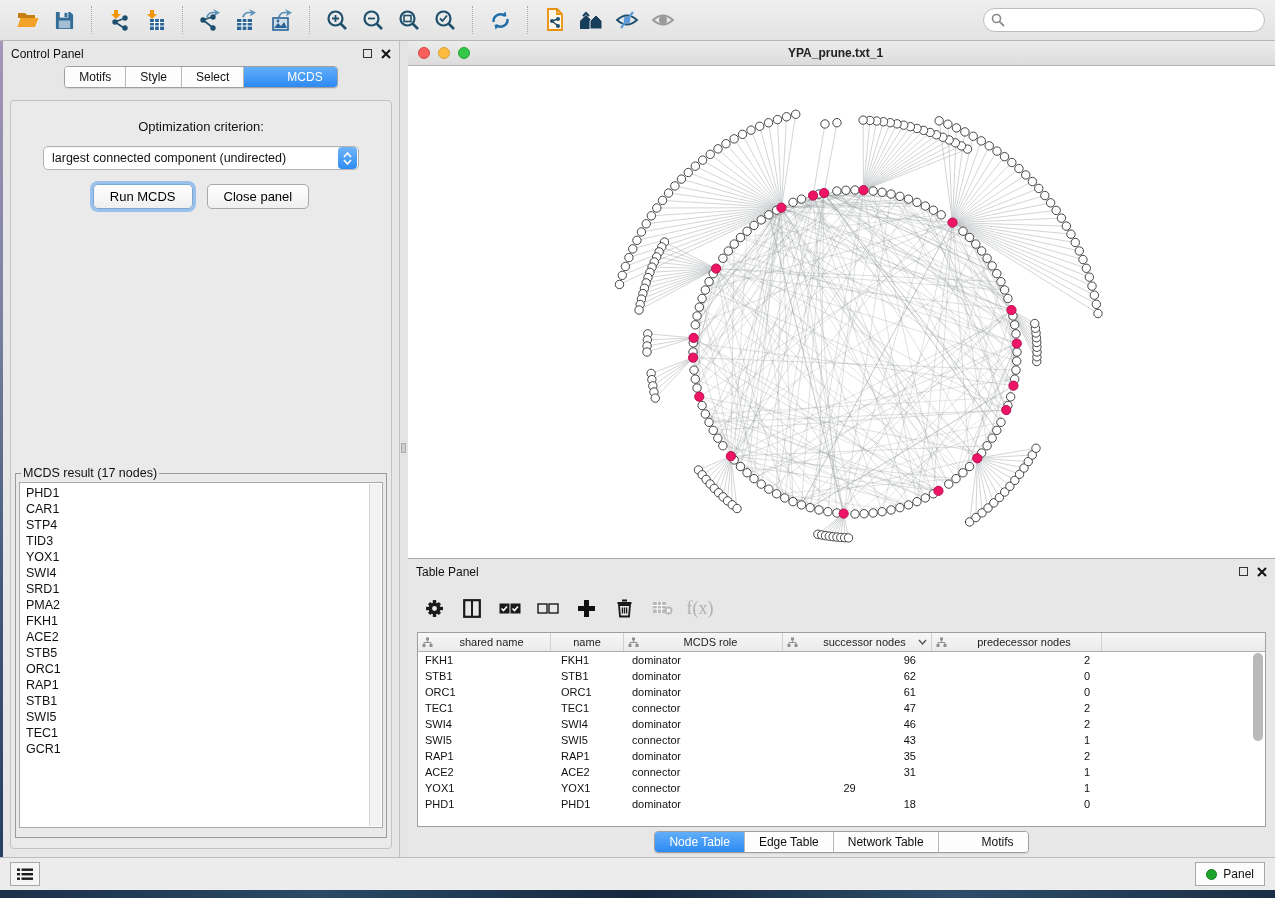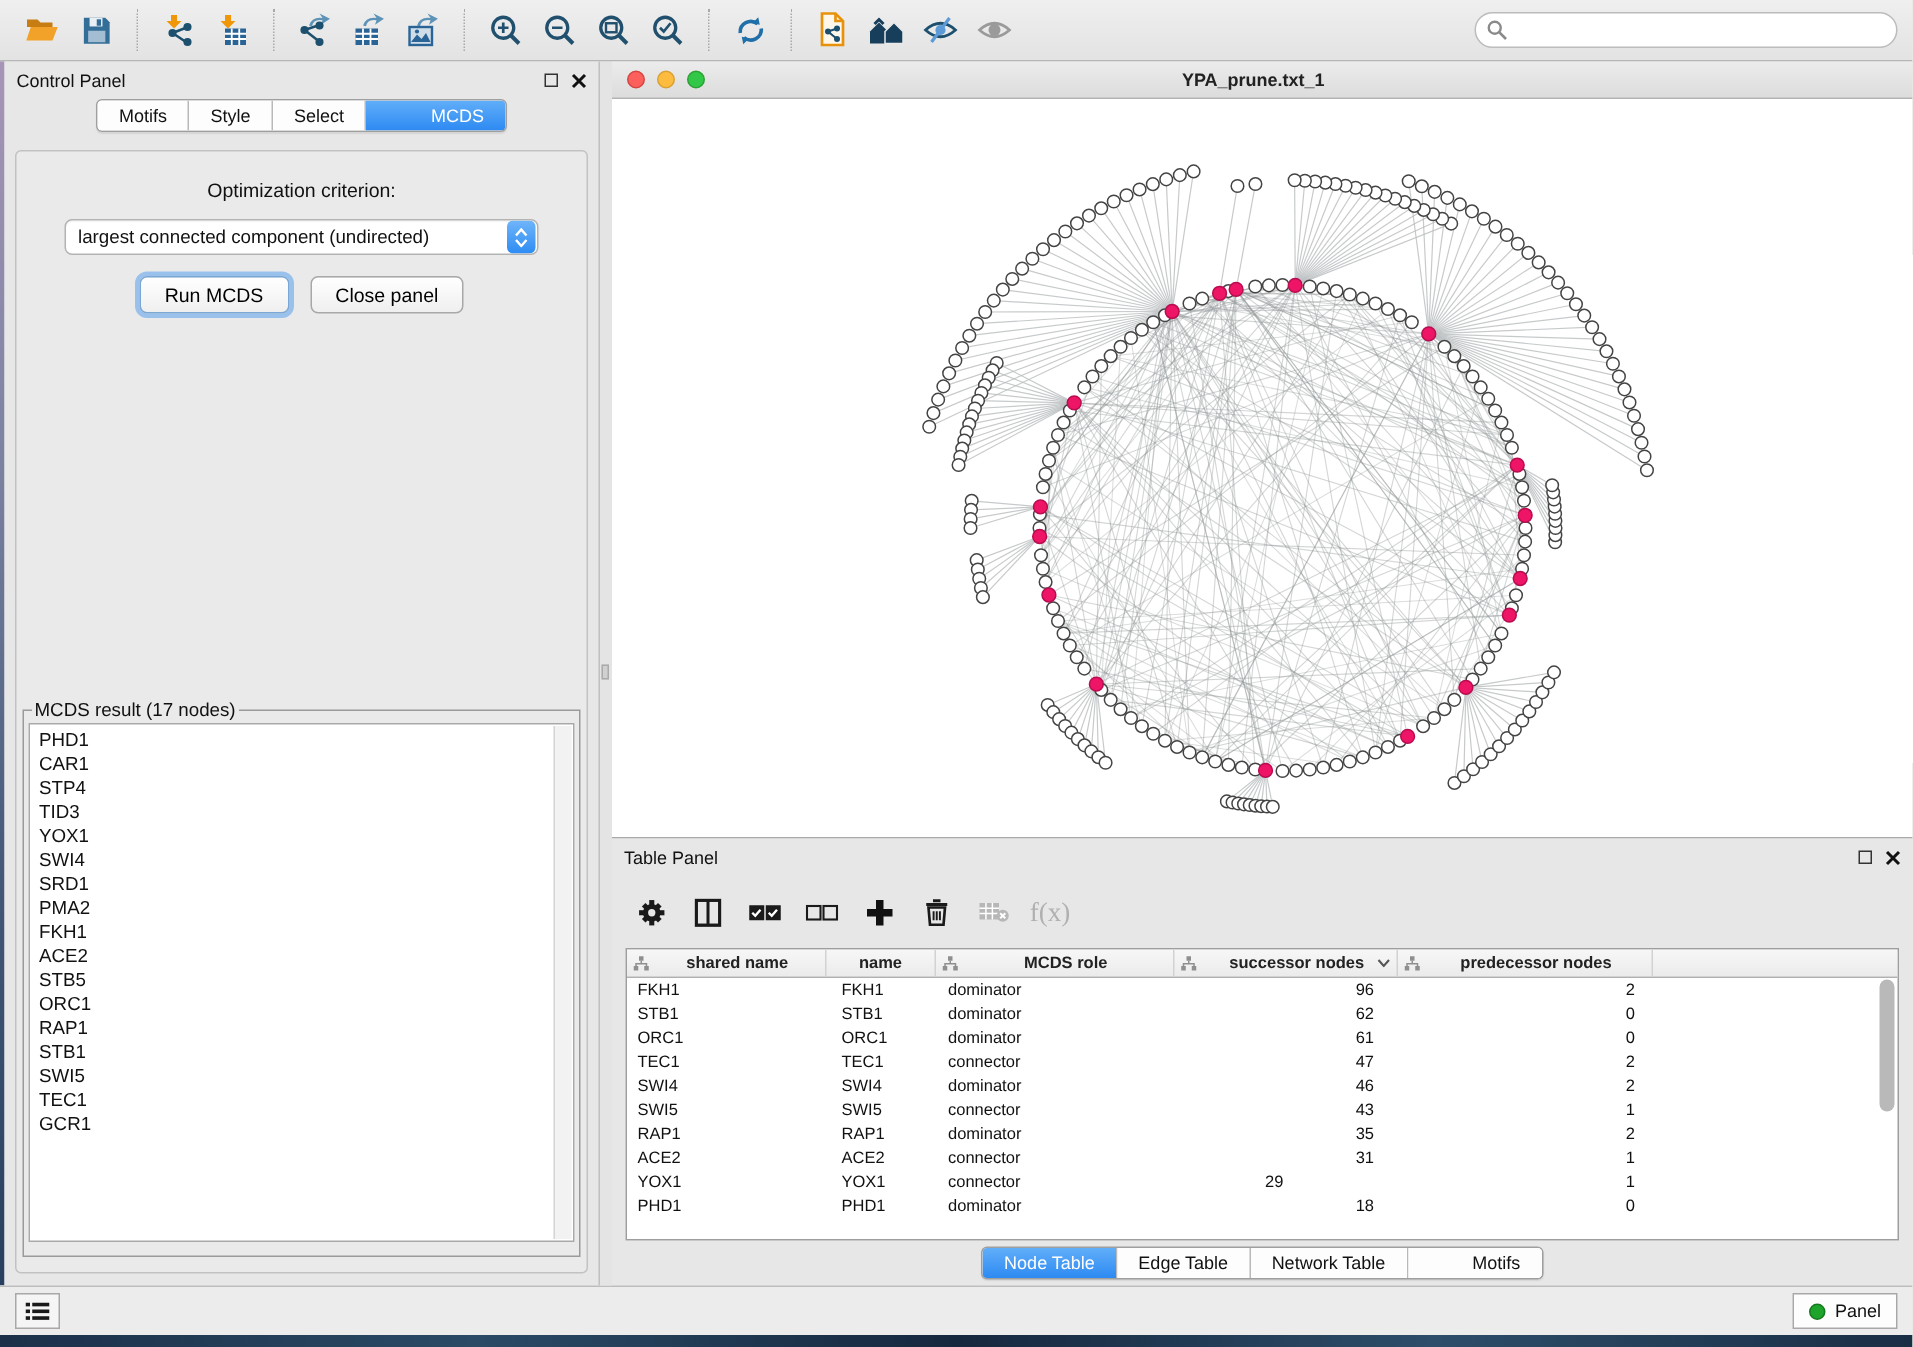--- a/index.html
+++ b/index.html
@@ -81,21 +81,21 @@
 
   
   .tpanel { flex:1; background:#e7e7e7; display:flex; flex-direction:column; min-height:0; }
   .tp-toolbar { height:44px; margin:2px 9px 0 9px; display:flex; align-items:center; gap:4px; flex:0 0 auto; }
   .tp-btn { width:34px; height:32px; display:flex; align-items:center; justify-content:center; }
   .fx { font-family:"Liberation Serif",serif; font-size:18px; color:#b0b0b0; }
 
   .table-wrap { flex:1; margin:2px 9px 0 9px; background:#fff; border:1px solid #9e9e9e; position:relative;
                 overflow:hidden; min-height:0; }
   .thead { display:flex; height:19px; background:linear-gradient(#f7f7f7,#ebebeb); border-bottom:1px solid #b0b0b0; }
-  .th { display:flex; align-items:center; font-size:11px; color:#222; border-right:1px solid #d2d2d2; position:relative;font-weight:bold; }
+  .th { display:flex; align-items:center; font-size:11px; color:#222; border-right:1px solid #d2d2d2; position:relative; }
   .th .hicon { margin-left:4px; flex:0 0 auto; }
   .th .hlabel { flex:1; text-align:center; padding:0 4px; white-space:nowrap; overflow:hidden; }
   .th .sort { position:absolute; right:4px; top:6px; }
   .th.fill { flex:1; border-right:none; }
   .trow { display:flex; height:16px; }
   .td { font-size:11px; line-height:16px; white-space:nowrap; overflow:hidden; }
   .td.num { text-align:right; }
   .tscroll { position:absolute; top:20px; right:2px; width:10px; height:88px; border-radius:5px; background:#b9b9b9; }
 
   .tp-tabs { height:30px; display:flex; justify-content:center; align-items:center; flex:0 0 auto; }

